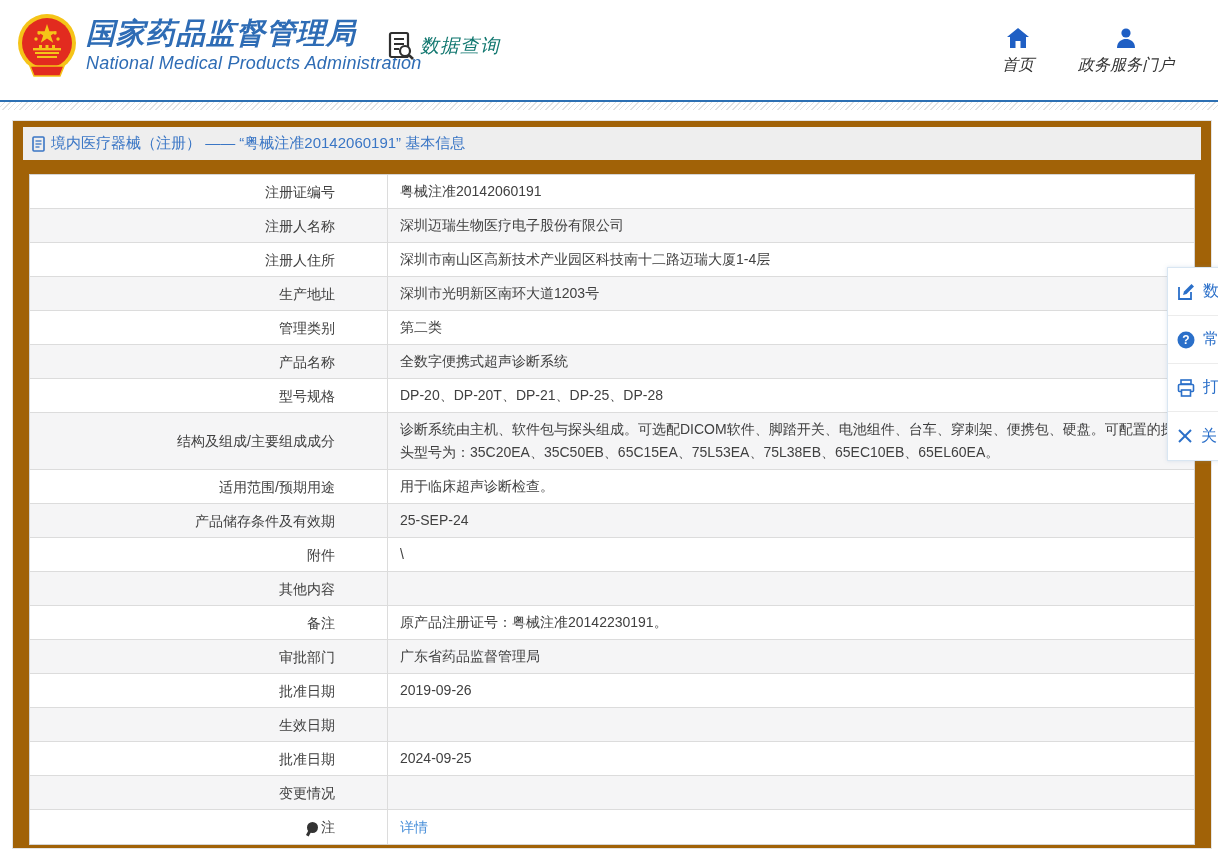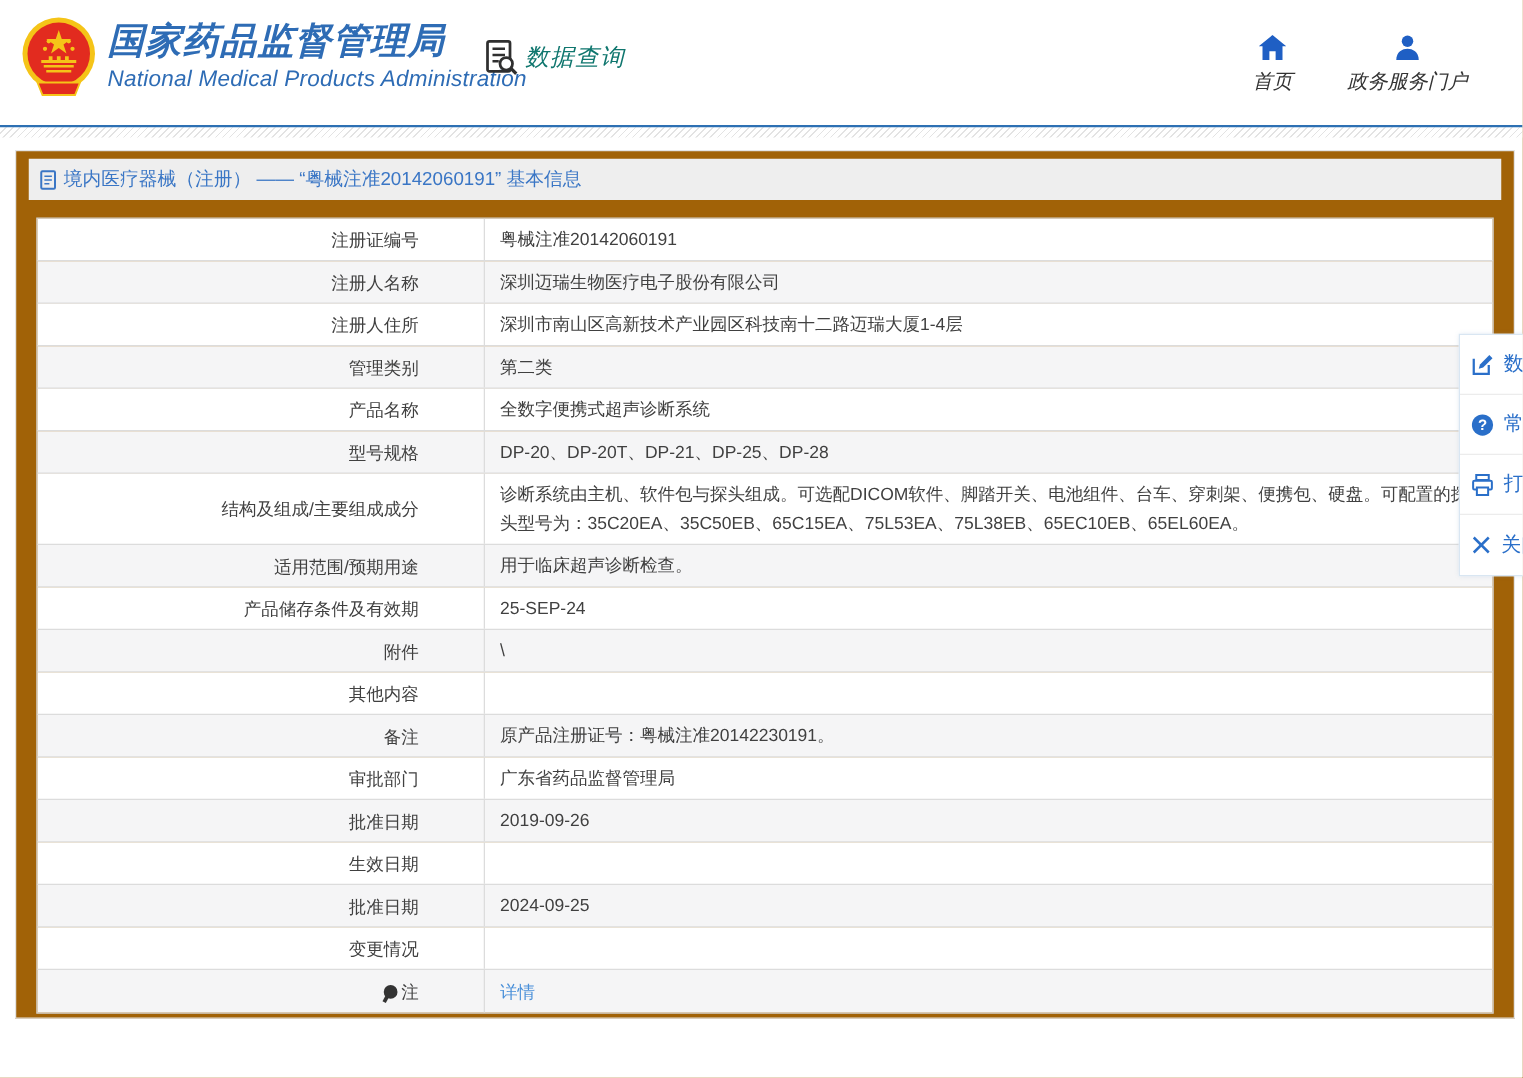--- a/index.html
+++ b/index.html
@@ -140,20 +140,24 @@
     </div>
     <div class="info-row">
       <div class="cell-label">注册人名称</div>
       <div class="cell-value">深圳迈瑞生物医疗电子股份有限公司</div>
     </div>
     <div class="info-row">
       <div class="cell-label">注册人住所</div>
       <div class="cell-value">深圳市南山区高新技术产业园区科技南十二路迈瑞大厦1-4层</div>
     </div>
     <div class="info-row">
+      <div class="cell-label">生产地址</div>
+      <div class="cell-value">深圳市光明新区南环大道1203号</div>
+    </div>
+    <div class="info-row">
       <div class="cell-label">管理类别</div>
       <div class="cell-value">第二类</div>
     </div>
     <div class="info-row">
       <div class="cell-label">产品名称</div>
       <div class="cell-value">全数字便携式超声诊断系统</div>
     </div>
     <div class="info-row">
       <div class="cell-label">型号规格</div>
       <div class="cell-value">DP-20、DP-20T、DP-21、DP-25、DP-28</div>

